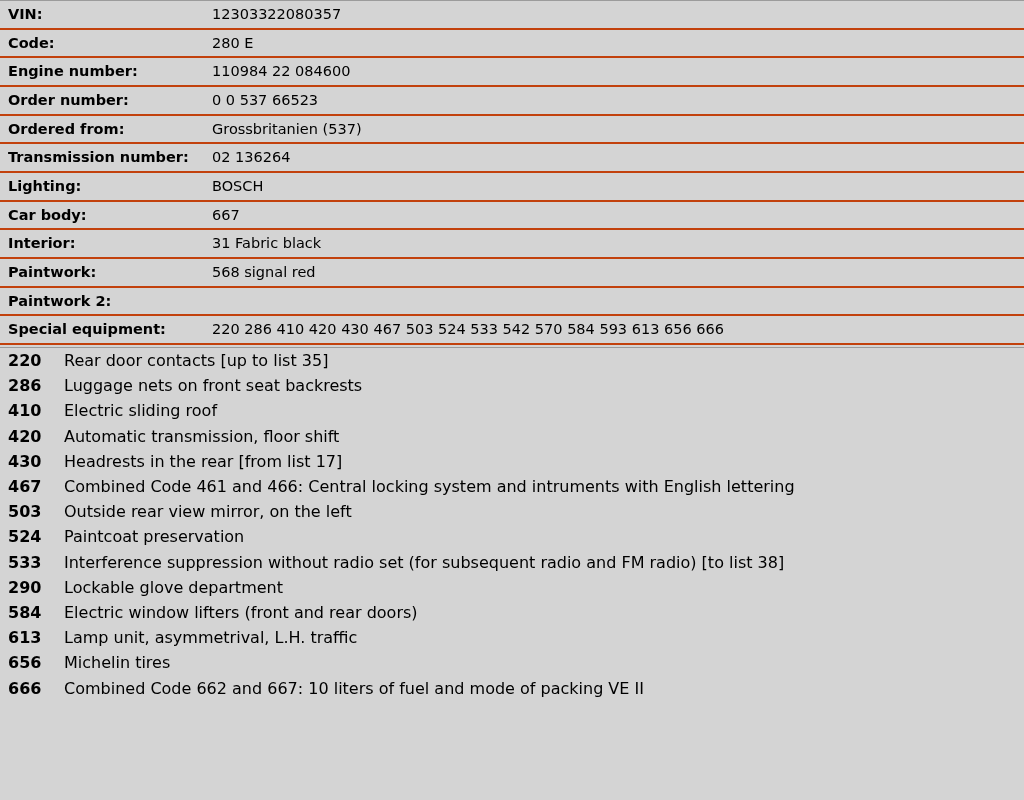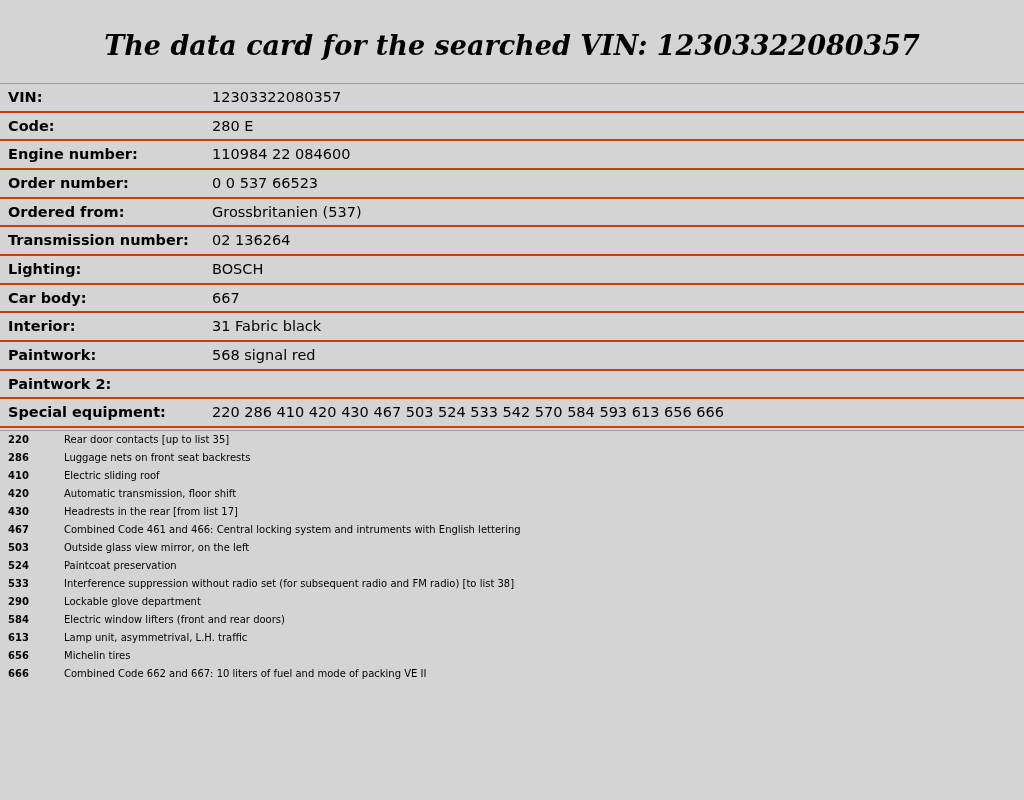--- a/index.html
+++ b/index.html
@@ -57,21 +57,21 @@
     padding-left: 8px;
     margin-left: 32px;
   }
   .equip-table {
     width: 100%;
     border-collapse: collapse;
     table-layout: fixed;
     margin-top: 2px;
   }
   .equip-table td {
-    font-size: 10px;
+    font-size: 16px;
     padding: 3px 0 3px 0;
     vertical-align: top;
     line-height: 1.2;
   }
   td.code {
     font-weight: bold;
     width: 50px;
     padding-left: 8px;
     text-align: left;
   }
@@ -81,21 +81,20 @@
   }
   .toprule {
     border-top: 1px solid #9b9b9b;
   }
 </style>
 </head>
 <body>
 
 <div class="page">
 
-  <div class="title">The data card for the searched VIN: 12303322080357</div>
 
   <table class="card">
     <tbody>
       <tr class="rowline">
         <td class="label">VIN:</td>
         <td class="value">12303322080357</td>
       </tr>
       <tr class="rowline">
         <td class="label">Code:</td>
         <td class="value">280 E</td>
@@ -164,21 +163,21 @@
       <tr>
         <td class="code">430</td>
         <td class="desc">Headrests in the rear [from list 17]</td>
       </tr>
       <tr>
         <td class="code">467</td>
         <td class="desc">Combined Code 461 and 466: Central locking system and intruments with English lettering</td>
       </tr>
       <tr>
         <td class="code">503</td>
-        <td class="desc">Outside glass view mirror, on the left</td>
+        <td class="desc">Outside rear view mirror, on the left</td>
       </tr>
       <tr>
         <td class="code">524</td>
         <td class="desc">Paintcoat preservation</td>
       </tr>
       <tr>
         <td class="code">533</td>
         <td class="desc">Interference suppression without radio set (for subsequent radio and FM radio) [to list 38]</td>
       </tr>
       <tr>

